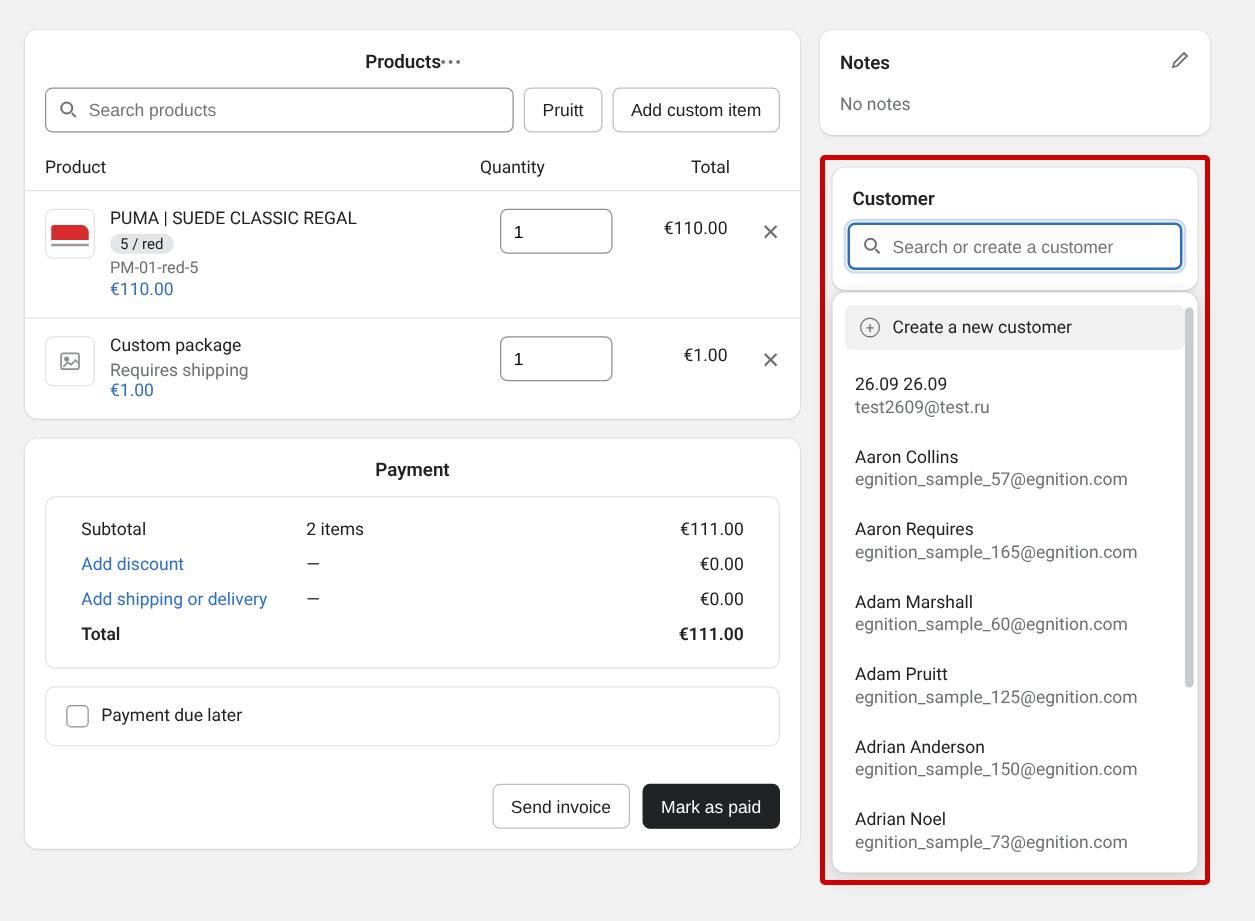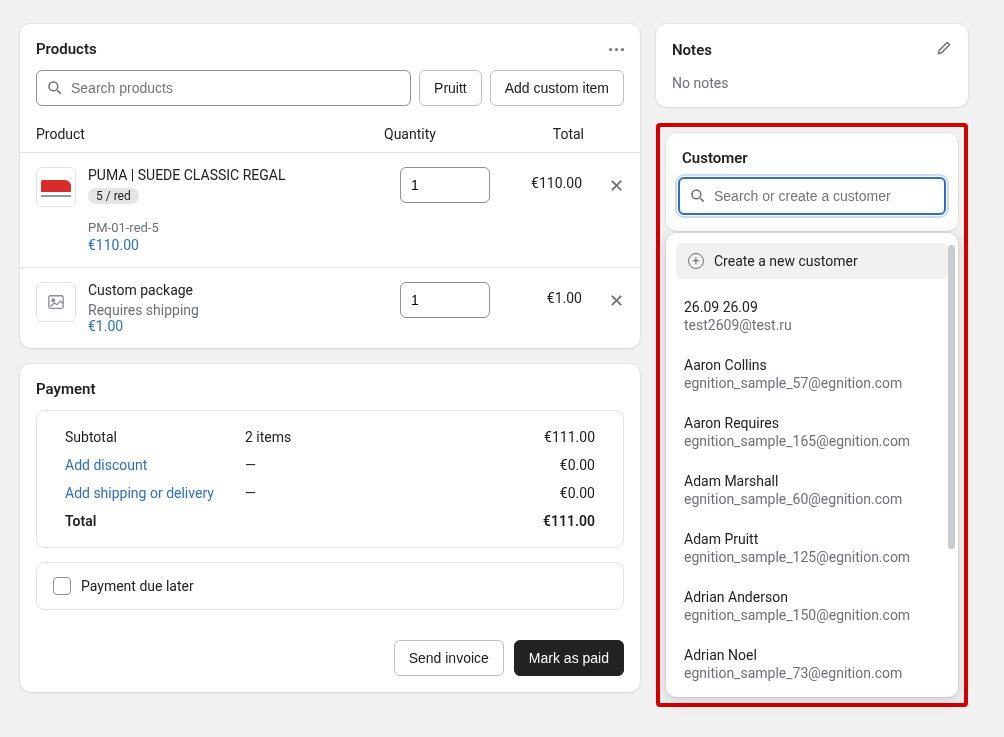--- a/index.html
+++ b/index.html
@@ -16,21 +16,21 @@
     }
     .main-col { width: 620px; display: flex; flex-direction: column; gap: 16px; }
     .side-col { width: 312px; display: flex; flex-direction: column; gap: 16px; position: relative; }
     .card {
       background: #fff;
       border-radius: 10px;
       box-shadow: 0 1px 2px rgba(0,0,0,0.08), 0 0 0 1px rgba(0,0,0,0.04);
     }
     .card-header {
       display: flex;
-      justify-content: space-between;
+      justify-content: center;
       align-items: center;
       padding: 16px 16px 12px 16px;
     }
     .card-title { font-weight: 600; font-size: 15px; }
     .more-icon { color: #6d7175; cursor: pointer; display:flex; gap:3px; }
     .more-icon span { width:3px; height:3px; border-radius:50%; background:#6d7175; display:inline-block;}
     
     .search-row { display:flex; gap:8px; padding: 0 16px 12px 16px; align-items:center; }
     .search-box {
       flex:1;
@@ -97,21 +97,21 @@
     }
     .prod-info { flex:1; }
     .prod-title { font-weight:400; margin-bottom:4px; }
     .variant-badge {
       display:inline-block;
       background:#e4e5e7;
       color:#202223;
       border-radius:10px;
       padding: 1px 8px;
       font-size:12px;
-      margin-bottom:16px;
+      margin-bottom:4px;
     }
     .sku { color:#6d7175; font-size:13px; margin-bottom:2px; }
     .price-link { color:#2c6ecb; font-size:14px; cursor:pointer; }
     .light { color:#6d7175; font-size:14px; }
     .qty-input {
       width: 90px; height:36px; border:1px solid #8c9196; border-radius:6px;
       padding: 0 10px; font-size:14px;
     }
     .row-total { width:80px; text-align:right; padding-top:8px; font-size:14px;}
     .close-x { width:30px; text-align:right; color:#6d7175; cursor:pointer; padding-top:8px; font-size:18px;}

